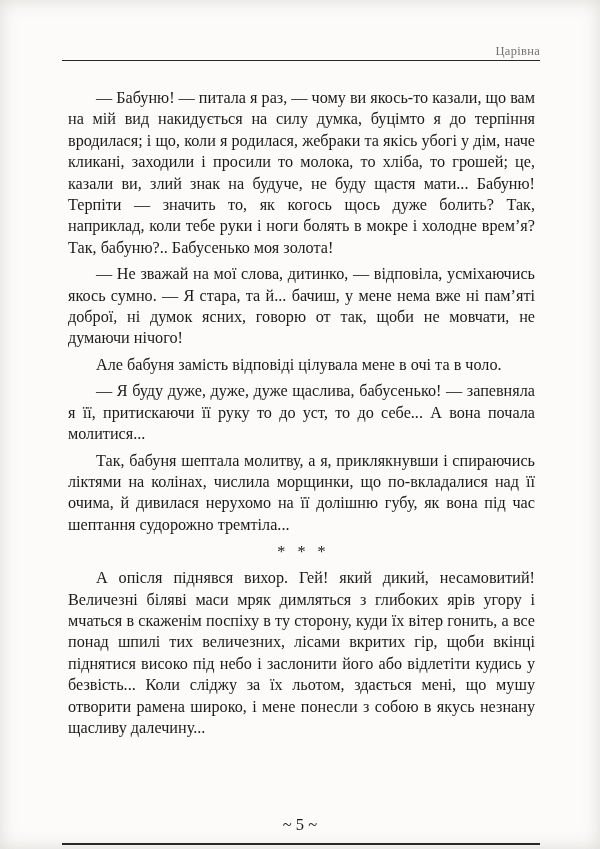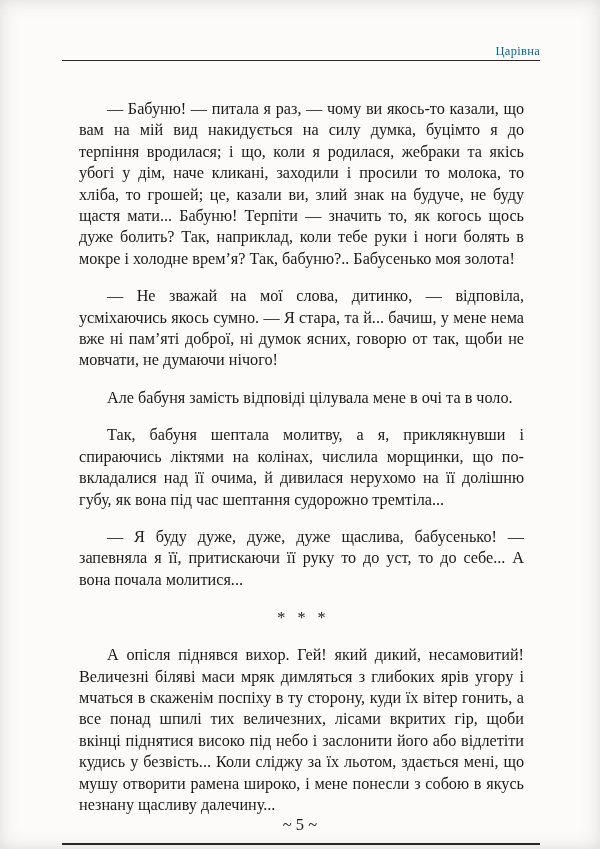--- a/index.html
+++ b/index.html
@@ -17,42 +17,42 @@
     font-family: "Liberation Serif", "DejaVu Serif", serif;
     color: #1c1a18;
     overflow: hidden;
   }
   .head-title {
     position: absolute;
     top: 44px;
     right: 60px;
     font-size: 12.5px;
     letter-spacing: 0.3px;
-    color: #0369a1;
+    color: #737373;
   }
   .head-rule {
     position: absolute;
     top: 60px;
     left: 62px;
     right: 60px;
     border-top: 1.6px solid #2b2724;
   }
   .body-text {
     position: absolute;
     top: 83px;
     left: 63px;
     width: 477px;
     font-size: 16.2px;
     line-height: 21.4px;
     text-align: justify;
     hyphens: none;
     -webkit-hyphens: none;
   }
   p.para {
-    margin: 16px;
+    margin: 5px;
     text-indent: 28px;
   }
   .separator {
     margin: 1px 0;
     text-align: center;
     text-indent: 0;
     letter-spacing: 4px;
     padding-left: 4px;
     line-height: 22px;
     font-size: 16.2px;
@@ -80,22 +80,22 @@
 <div class="page">
 
   <span class="head-title">Царівна</span>
 
   <div class="head-rule"></div>
 
   <div class="body-text">
     <p class="para">— Бабуню! — питала я раз, — чому ви якось-то казали, що вам на мій вид накидується на силу думка, буцімто я до терпіння вродилася; і що, коли я родилася, жебраки та якісь убогі у дім, наче кликані, заходили і просили то молока, то хліба, то грошей; це, казали ви, злий знак на будуче, не буду щастя мати... Бабуню! Терпіти — значить то, як когось щось дуже болить? Так, наприклад, коли тебе руки і ноги болять в мокре і холодне врем’я? Так, бабуню?.. Бабусенько моя золота!</p>
     <p class="para">— Не зважай на мої слова, дитинко, — відповіла, усміхаючись якось сумно. — Я стара, та й... бачиш, у мене нема вже ні пам’яті доброї, ні думок ясних, говорю от так, щоби не мовчати, не думаючи нічого!</p>
     <p class="para">Але бабуня замість відповіді цілувала мене в очі та в чоло.</p>
+    <p class="para">— Я буду дуже, дуже, дуже щаслива, бабусенько! — запевняла я її, притискаючи її руку то до уст, то до себе... А вона почала молитися...</p>
     <p class="para">Так, бабуня шептала молитву, а я, приклякнувши і спираючись ліктями на колінах, числила морщинки, що по-вкладалися над її очима, й дивилася нерухомо на її долішню губу, як вона під час шептання судорожно тремтіла...</p>
-    <p class="para">— Я буду дуже, дуже, дуже щаслива, бабусенько! — запевняла я її, притискаючи її руку то до уст, то до себе... А вона почала молитися...</p>
 
     <div class="separator">* * *</div>
 
     <p class="para">А опісля піднявся вихор. Гей! який дикий, несамовитий! Величезні біляві маси мряк димляться з глибоких ярів угору і мчаться в скаженім поспіху в ту сторону, куди їх вітер гонить, а все понад шпилі тих величезних, лісами вкритих гір, щоби вкінці піднятися високо під небо і заслонити його або відлетіти кудись у безвість... Коли сліджу за їх льотом, здається мені, що мушу отворити рамена широко, і мене понесли з собою в якусь незнану щасливу далечину...</p>
   </div>
 
   <div class="footer">
     <span>~ 5 ~</span>
   </div>
 

